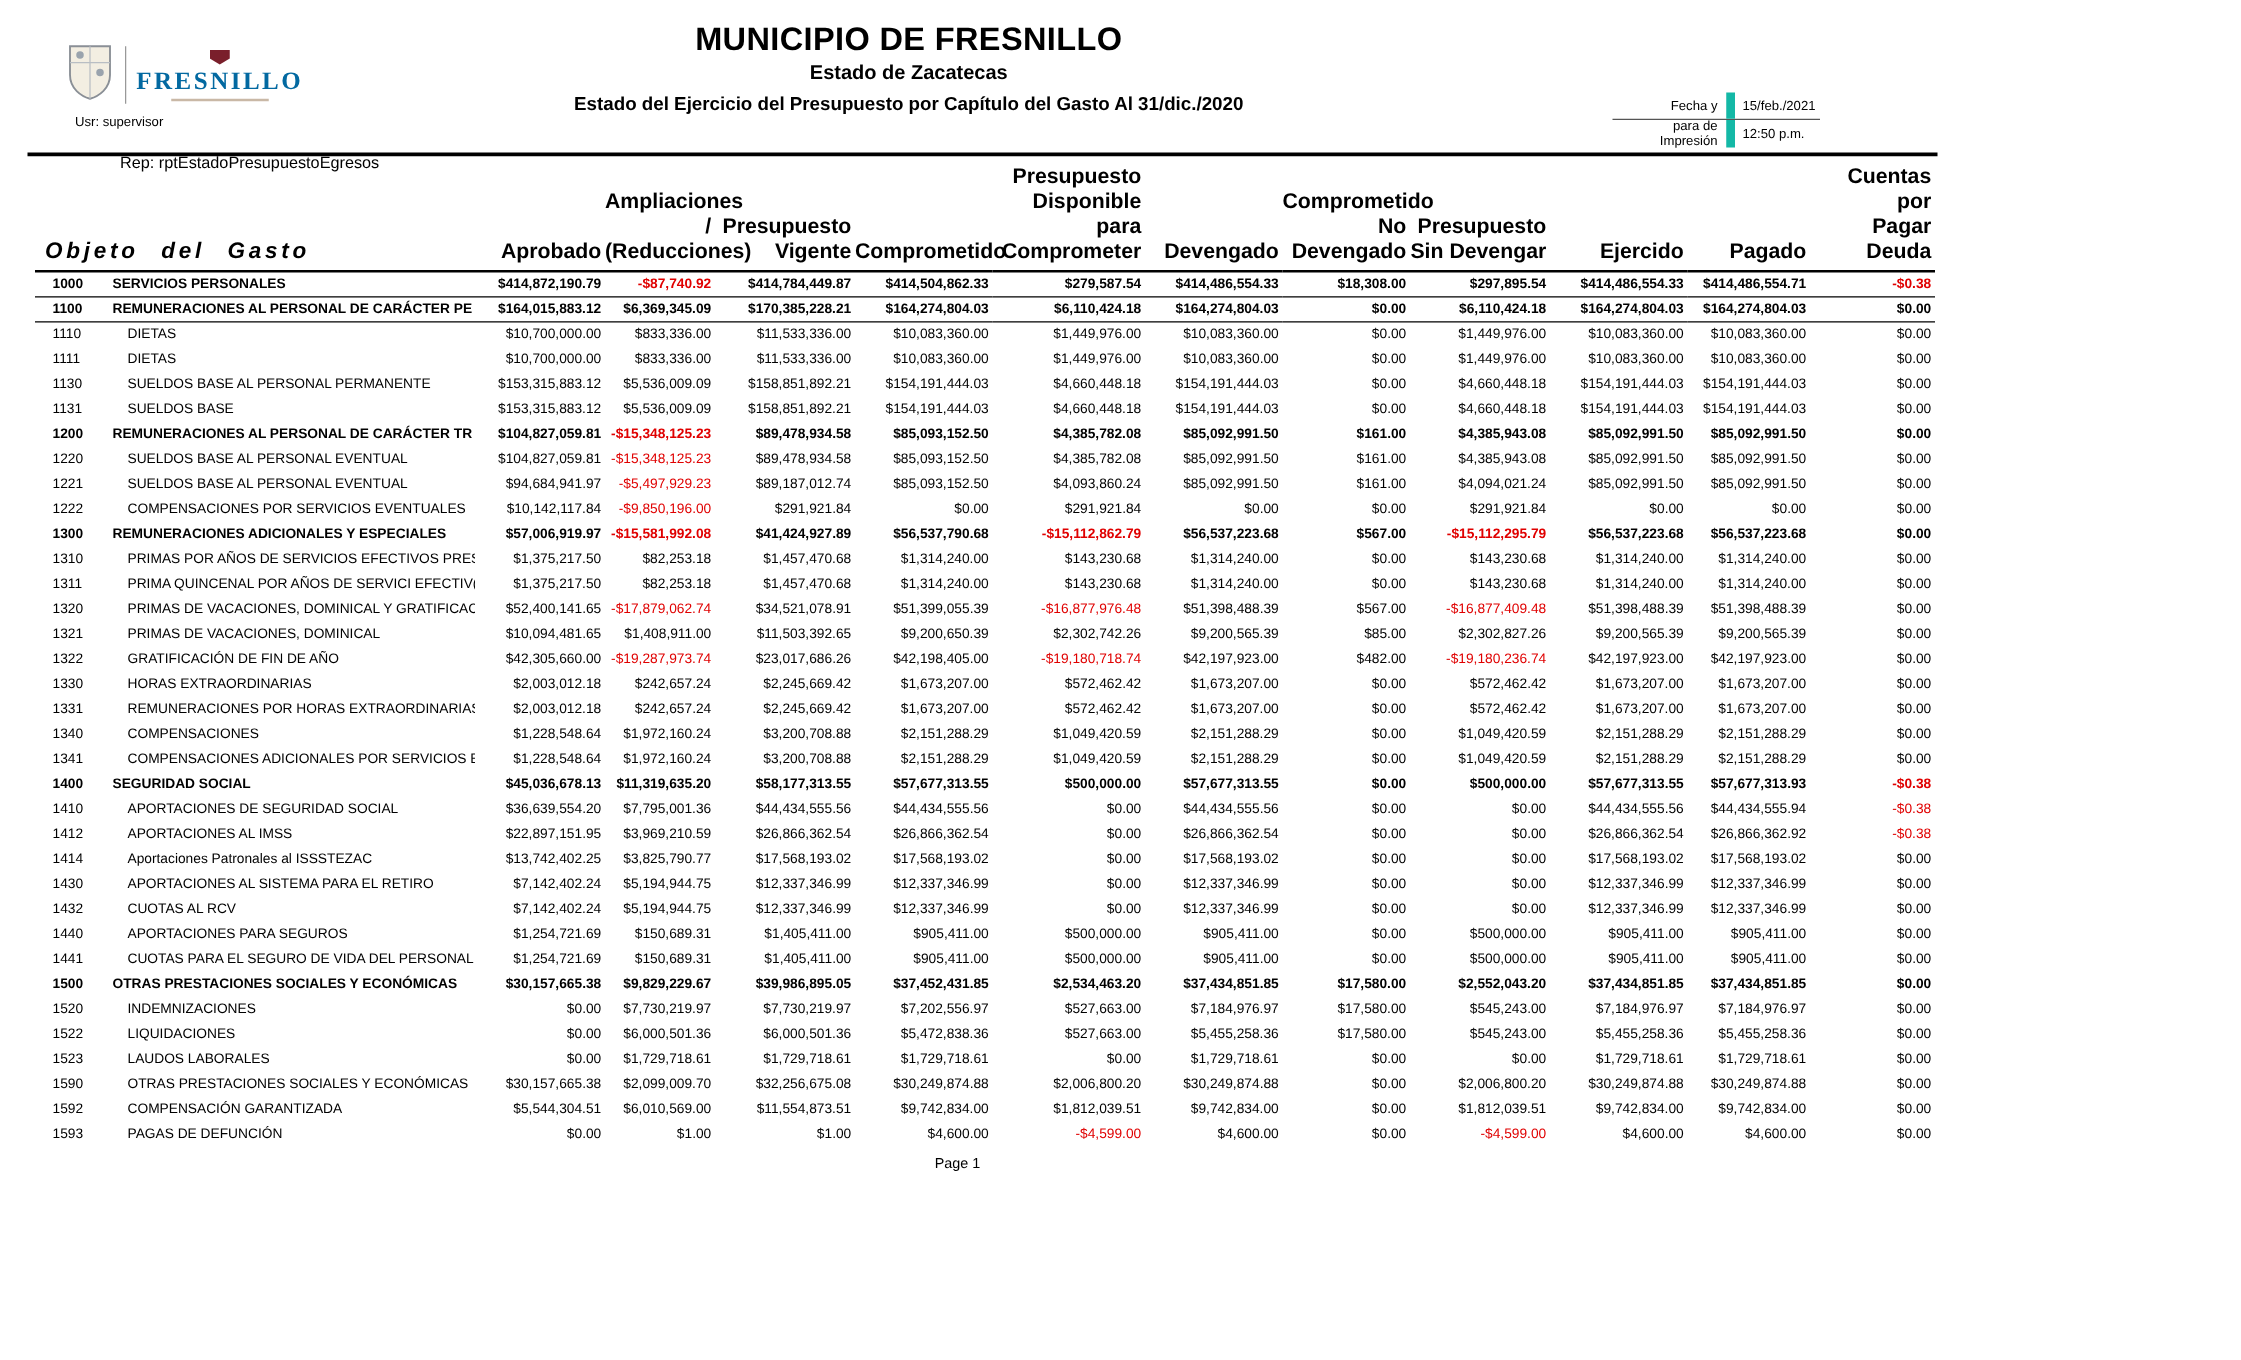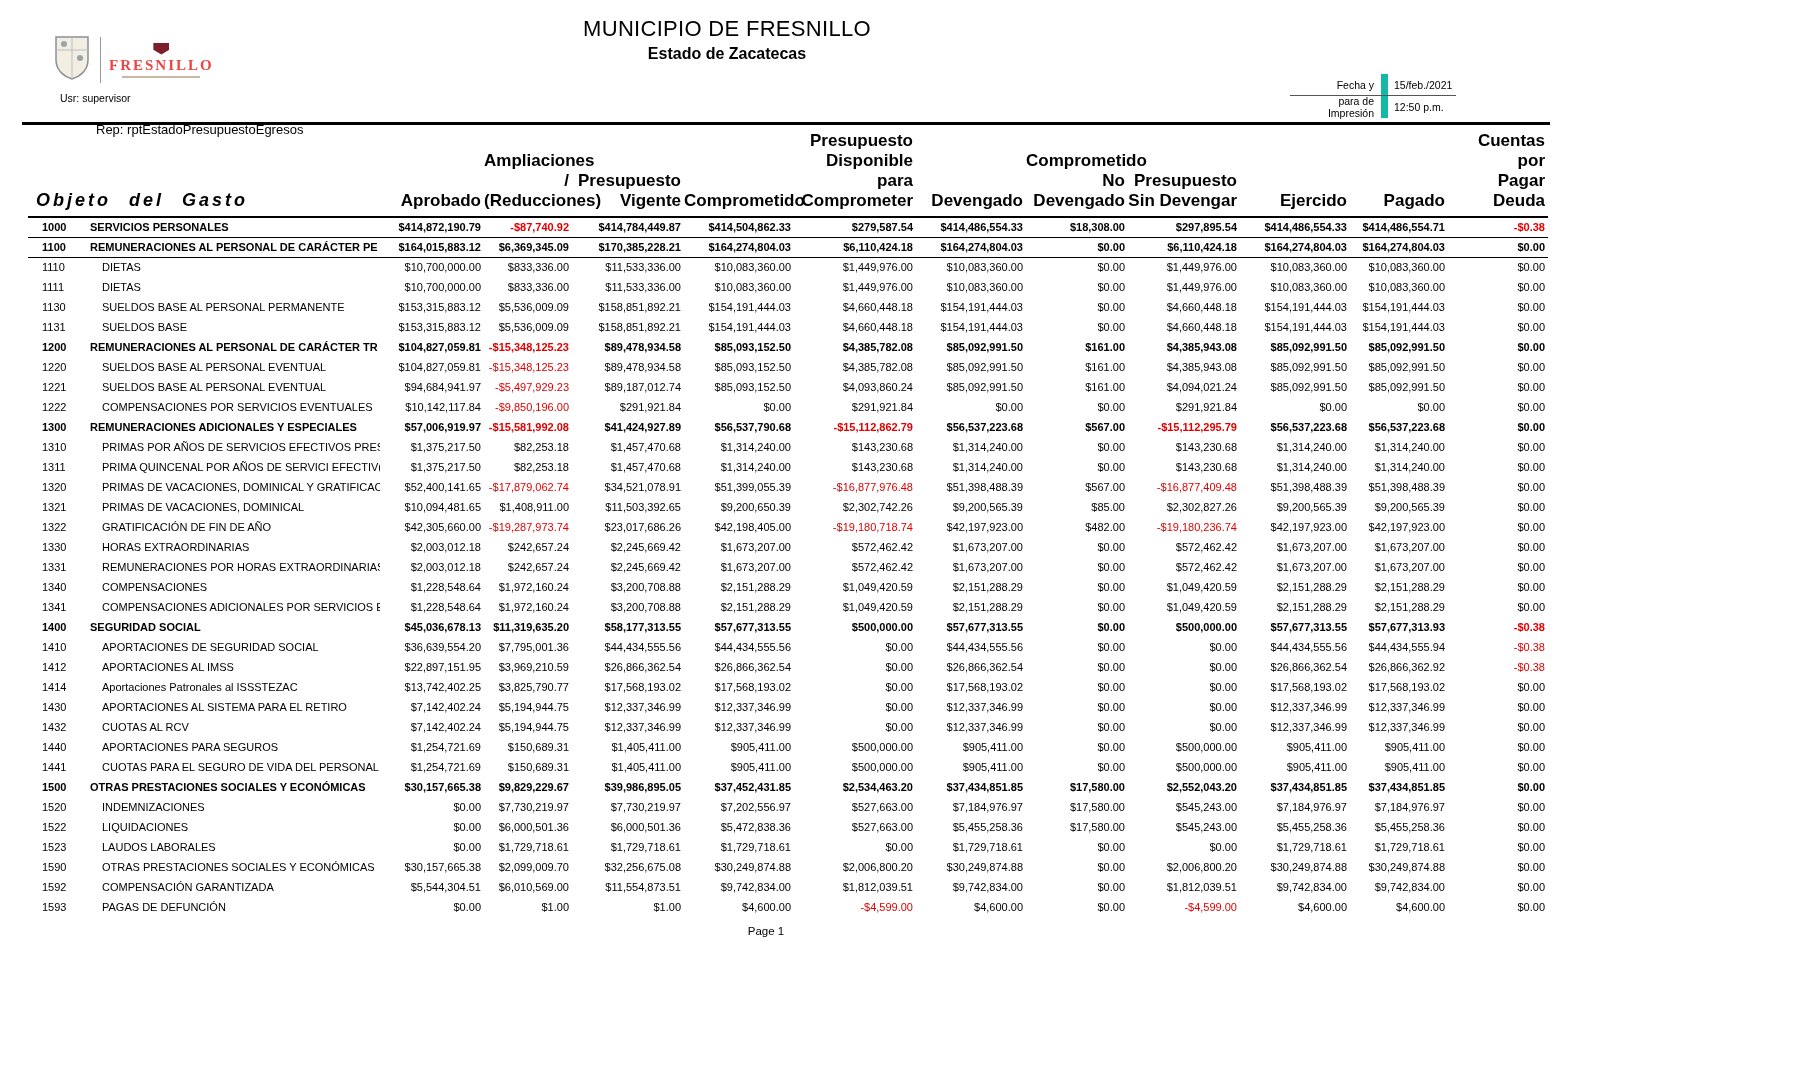--- a/index.html
+++ b/index.html
@@ -12,29 +12,29 @@
     font-family: "Liberation Sans", "DejaVu Sans", sans-serif;
     color: #000;
     overflow: hidden;
   }
 
   
   .top { position: relative; height: 122px; }
   .titles {
     position: absolute; left: 0; top: 16px; width: 1454px; text-align: center;
   }
-  .title-main   { font-size: 22px; font-weight: normal; letter-spacing: .3px; }
+  .title-main   { font-size: 26px; font-weight: bold; letter-spacing: .3px; }
   .title-sub    { font-size: 16px; font-weight: bold; margin-top: 3px; }
   .title-report { font-size: 15px; font-weight: bold; margin-top: 7px; }
 
   .logos { position: absolute; left: 52px; top: 34px; display: flex; align-items: center; gap: 8px; height: 52px; }
   .logo-divider { width: 1px; height: 46px; background: #999; }
   .fresnillo-logo { display: flex; flex-direction: column; align-items: center; }
   .fresnillo-crest { width: 16px; height: 12px; background: #7a1f2b; clip-path: polygon(0 0,100% 0,100% 60%,50% 100%,0 60%); margin-bottom: 2px; }
-  .fresnillo-word { font-family: "Liberation Serif", serif; font-weight: bold; color: #ef4444; font-size: 15px; letter-spacing: 2px; }
+  .fresnillo-word { font-family: "Liberation Serif", serif; font-weight: bold; color: #0369a1; font-size: 20px; letter-spacing: 2px; }
   .fresnillo-tagline { width: 78px; height: 2px; background: #c9b8a6; margin-top: 2px; }
 
   .usr-line { position: absolute; left: 60px; top: 92px;  font-size: 10.5px; }
   .rep-line { position: absolute; left: 60px; top: 122px; font-size: 13px; margin-left: 36px; }
 
   .datebox { position: absolute; left: 1290px; top: 74px; width: 166px; font-size: 10.5px; }
   .drow { display: flex; align-items: center; height: 22px; }
   .drow:first-child { border-bottom: 1px solid #555; }
   .dlabel { flex: 1; text-align: right; padding-right: 7px; border-right: 7px solid #14b8a6; height: 100%; display: flex; align-items: center; justify-content: flex-end; }
   .dval { width: 68px; padding-left: 6px; white-space: nowrap; }
@@ -88,20 +88,21 @@
       <span class="fresnillo-logo">
         <span class="fresnillo-crest"></span>
         <span class="fresnillo-word">FRESNILLO</span>
         <span class="fresnillo-tagline"></span>
       </span>
     </div>
 
     <div class="titles">
       <div class="title-main">MUNICIPIO DE FRESNILLO</div>
       <div class="title-sub">Estado de Zacatecas</div>
+      <div class="title-report">Estado del Ejercicio del Presupuesto por Capítulo del Gasto Al 31/dic./2020</div>
     </div>
 
     <div class="usr-line">Usr: supervisor</div>
     <div class="rep-line">Rep: rptEstadoPresupuestoEgresos</div>
 
     <div class="datebox">
       <div class="drow">
         <span class="dlabel">Fecha y</span>
         <span class="dval">15/feb./2021</span>
       </div>

